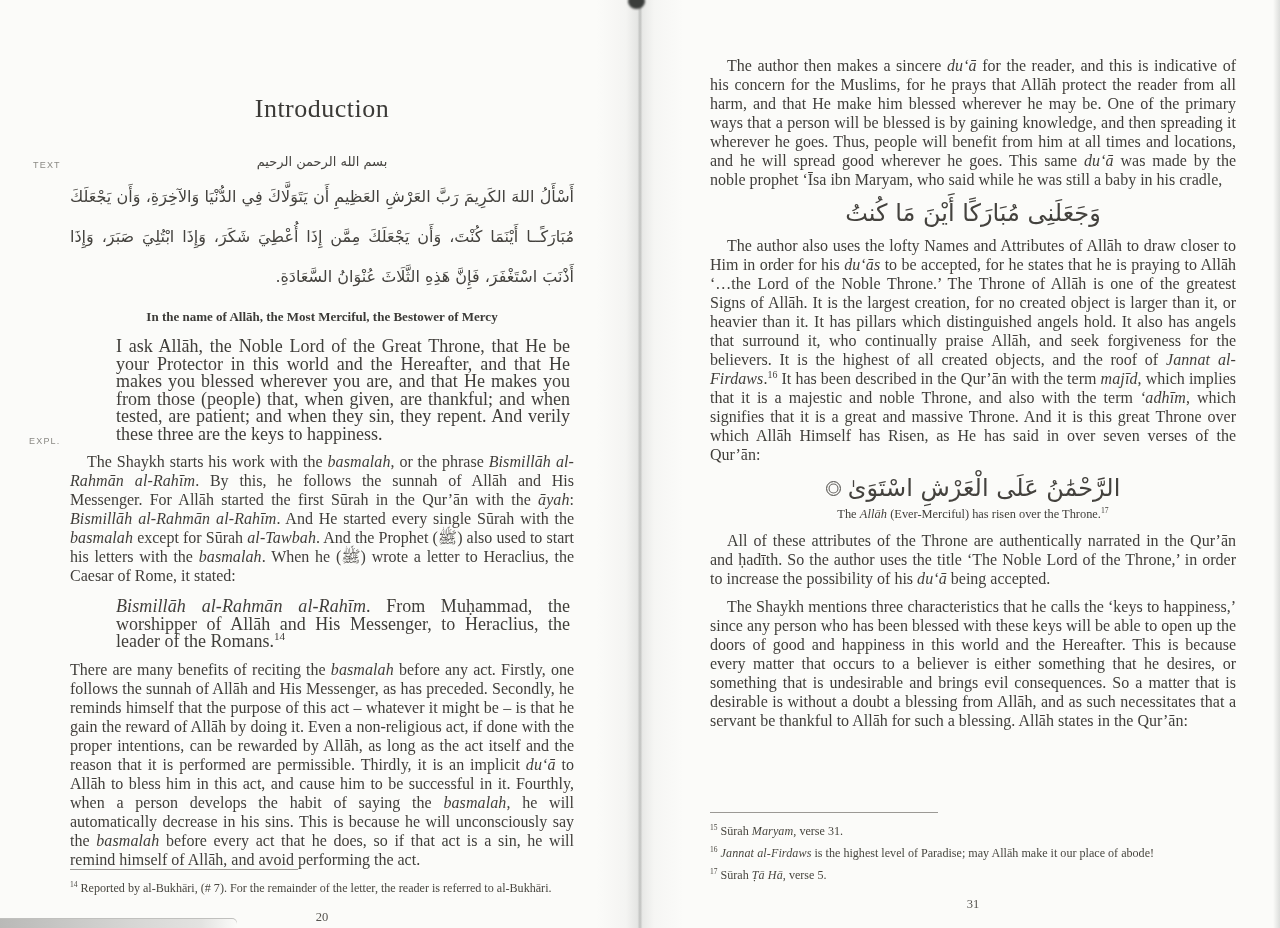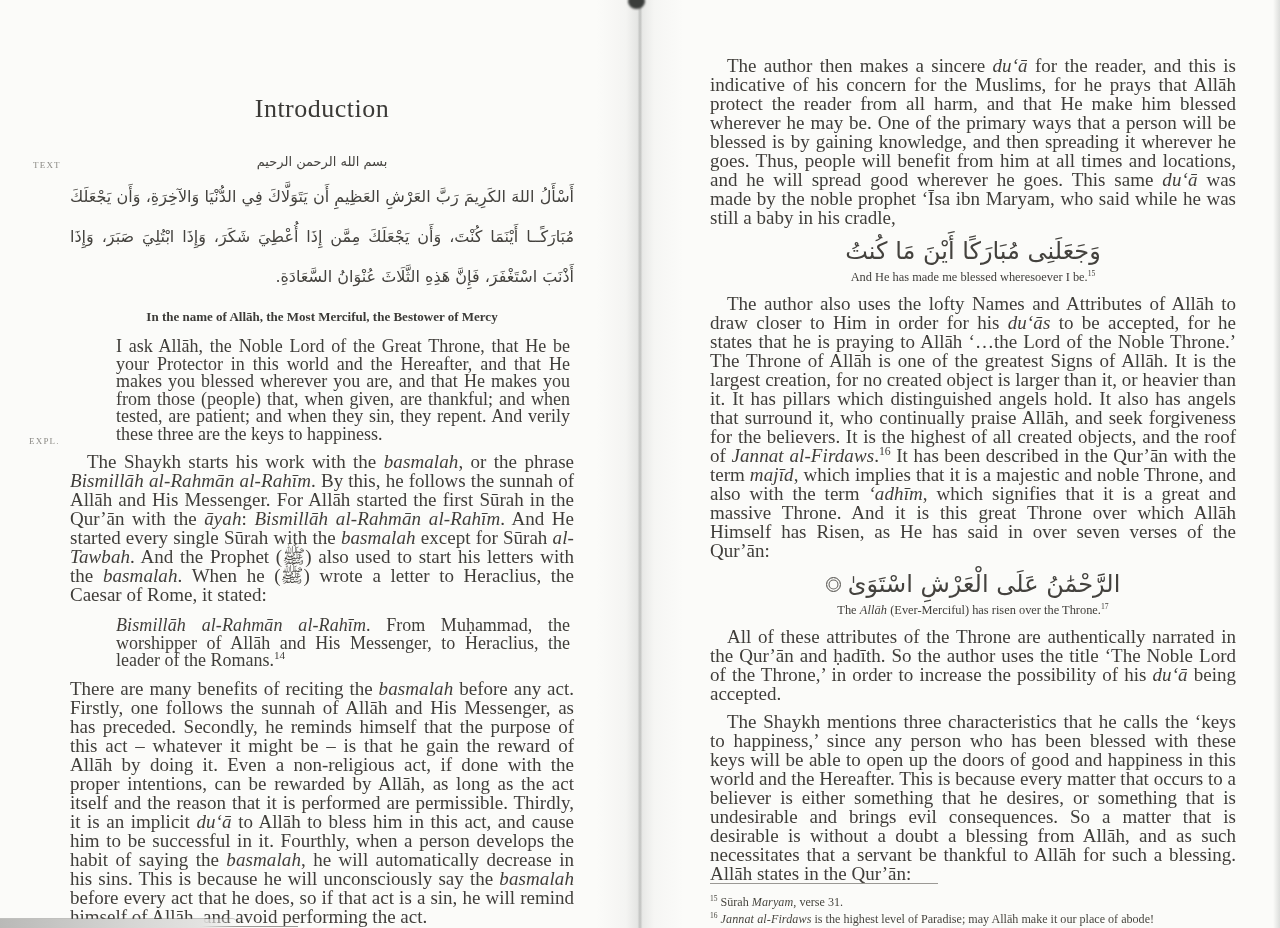--- a/index.html
+++ b/index.html
@@ -3,41 +3,41 @@
 <meta charset="utf-8">
 <style>
   html,body{margin:0;padding:0;background:#e8e8e6;}
   #book{position:relative;width:1280px;height:928px;background:#fbfbf9;overflow:hidden;
         font-family:"Liberation Serif","DejaVu Serif",serif;color:#403e3a;}
   .page{position:absolute;top:0;height:928px;width:640px;display:flex;flex-direction:column;box-sizing:border-box;}
   #page-left{left:0;padding:12px 66px 16px 70px;}
   #page-right{left:640px;padding:0 44px 16px 70px;}
 
   .chapter-title{margin-top:82px;font-size:26px;letter-spacing:.5px;text-align:center;color:#3b3a37;}
-  .margin-label{position:absolute;font-size:9px;letter-spacing:1.2px;color:#8b8a85;font-family:Liberation Serif, serif;}
+  .margin-label{position:absolute;font-size:9px;letter-spacing:1.2px;color:#8b8a85;font-family:Liberation Sans, sans-serif;}
   #label-text{left:33px;top:160px;}
   #label-expl{left:29px;top:436px;}
 
   .arabic{font-family:"DejaVu Sans",sans-serif;direction:rtl;color:#44423e;}
   .basmalah{margin-top:30px;font-size:13px;text-align:center;}
   .dua-block{margin-top:8px;font-size:16px;line-height:40px;text-align:justify;}
   .verse{margin-top:10px;font-size:24px;text-align:center;display:flex;align-items:center;justify-content:center;gap:7px;}
   .verse-orn{display:inline-block;width:13px;height:13px;border:1.4px solid #55534f;border-radius:50%;box-shadow:inset 0 0 0 1.5px #fbfbf9, inset 0 0 0 2.6px #6a6864;}
 
   .trans-heading{margin-top:12px;font-size:13px;font-weight:bold;text-align:center;color:#3c3b38;}
   .bquote{margin:13px 4px 0 46px;font-size:18px;line-height:17.5px;text-align:justify;}
-  .para{margin-top:9px;font-size:19px;line-height:19px;text-align:justify;}
+  .para{margin-top:9px;font-size:16px;line-height:19px;text-align:justify;}
   .indent{text-indent:17px;}
   .caption{margin-top:5px;font-size:12.4px;text-align:center;}
   sup{font-size:.62em;line-height:0;}
   i{letter-spacing:.1px;}
 
   .footer-area{margin-top:auto;}
   .fn-rule{width:228px;border:none;border-top:1px solid #9b9995;margin:0 0 10px 0;}
-  .footnote{font-size:12.1px;line-height:17px;padding-left:15px;text-indent:-15px;color:#48463f;text-align:justify;}
+  .footnote{font-size:12.1px;line-height:17px;padding-left:15px;text-indent:-15px;color:#48463f;margin-top:5px;text-align:justify;}
   .page-number{margin-top:13px;font-size:12.5px;text-align:center;color:#55534e;}
 
   
   .gutter-shadow{position:absolute;left:596px;top:0;width:88px;height:928px;pointer-events:none;
     background:linear-gradient(to right,rgba(110,115,112,0) 0%,rgba(110,115,112,.05) 34%,rgba(95,100,98,.14) 47%,rgba(70,74,72,.30) 49.6%,rgba(70,74,72,.30) 50.4%,rgba(95,100,98,.12) 53%,rgba(110,115,112,.04) 66%,rgba(110,115,112,0) 100%);}
   .spine-blob{position:absolute;left:628px;top:-6px;width:17px;height:15px;background:#3a3d3b;border-radius:50%;filter:blur(1.2px);}
   .bottom-band{position:absolute;left:0;bottom:0;width:237px;height:9px;border-top-right-radius:5px;
     background:linear-gradient(to right,#b9b9b7,#d6d6d4 55%,#e3e3e1 85%,rgba(227,227,225,0));
     box-shadow:0 -1px 0 rgba(120,120,118,.45);}
   .page-right-edge{position:absolute;right:0;top:0;width:7px;height:100%;
@@ -62,21 +62,20 @@
       <div class="footnote"><sup>14</sup> Reported by al-Bukhāri, (# 7). For the remainder of the letter, the reader is referred to al-Bukhāri.</div>
       <div class="page-number">20</div>
     </div>
   </div>
 
   <div class="page" id="page-right">
     <div class="para indent" style="margin-top:56px">The author then makes a sincere <i>du‘ā</i> for the reader, and this is indicative of his concern for the Muslims, for he prays that Allāh protect the reader from all harm, and that He make him blessed wherever he may be. One of the primary ways that a person will be blessed is by gaining knowledge, and then spreading it wherever he goes. Thus, people will benefit from him at all times and locations, and he will spread good wherever he goes. This same <i>du‘ā</i> was made by the noble prophet ‘Īsa ibn Maryam, who said while he was still a baby in his cradle,</div>
     <div class="verse arabic">
       <span>وَجَعَلَنِى مُبَارَكًا أَيْنَ مَا كُنتُ</span>
     </div>
-    <div class="caption">And He has made me blessed wheresoever I be.<sup>15</sup></div>
     <div class="para indent">The author also uses the lofty Names and Attributes of Allāh to draw closer to Him in order for his <i>du‘ās</i> to be accepted, for he states that he is praying to Allāh ‘…the Lord of the Noble Throne.’ The Throne of Allāh is one of the greatest Signs of Allāh. It is the largest creation, for no created object is larger than it, or heavier than it. It has pillars which distinguished angels hold. It also has angels that surround it, who continually praise Allāh, and seek forgiveness for the believers. It is the highest of all created objects, and the roof of <i>Jannat al-Firdaws</i>.<sup>16</sup> It has been described in the Qur’ān with the term <i>majīd</i>, which implies that it is a majestic and noble Throne, and also with the term <i>‘adhīm</i>, which signifies that it is a great and massive Throne. And it is this great Throne over which Allāh Himself has Risen, as He has said in over seven verses of the Qur’ān:</div>
     <div class="verse arabic">
       <span>الرَّحْمَٰنُ عَلَى الْعَرْشِ اسْتَوَىٰ</span>
       <span class="verse-orn"></span>
     </div>
     <div class="caption">The <i>Allāh</i> (Ever-Merciful) has risen over the Throne.<sup>17</sup></div>
     <div class="para indent">All of these attributes of the Throne are authentically narrated in the Qur’ān and ḥadīth. So the author uses the title ‘The Noble Lord of the Throne,’ in order to increase the possibility of his <i>du‘ā</i> being accepted.</div>
     <div class="para indent">The Shaykh mentions three characteristics that he calls the ‘keys to happiness,’ since any person who has been blessed with these keys will be able to open up the doors of good and happiness in this world and the Hereafter. This is because every matter that occurs to a believer is either something that he desires, or something that is undesirable and brings evil consequences. So a matter that is desirable is without a doubt a blessing from Allāh, and as such necessitates that a servant be thankful to Allāh for such a blessing. Allāh states in the Qur’ān:</div>
     <div class="footer-area">
       <hr class="fn-rule">

